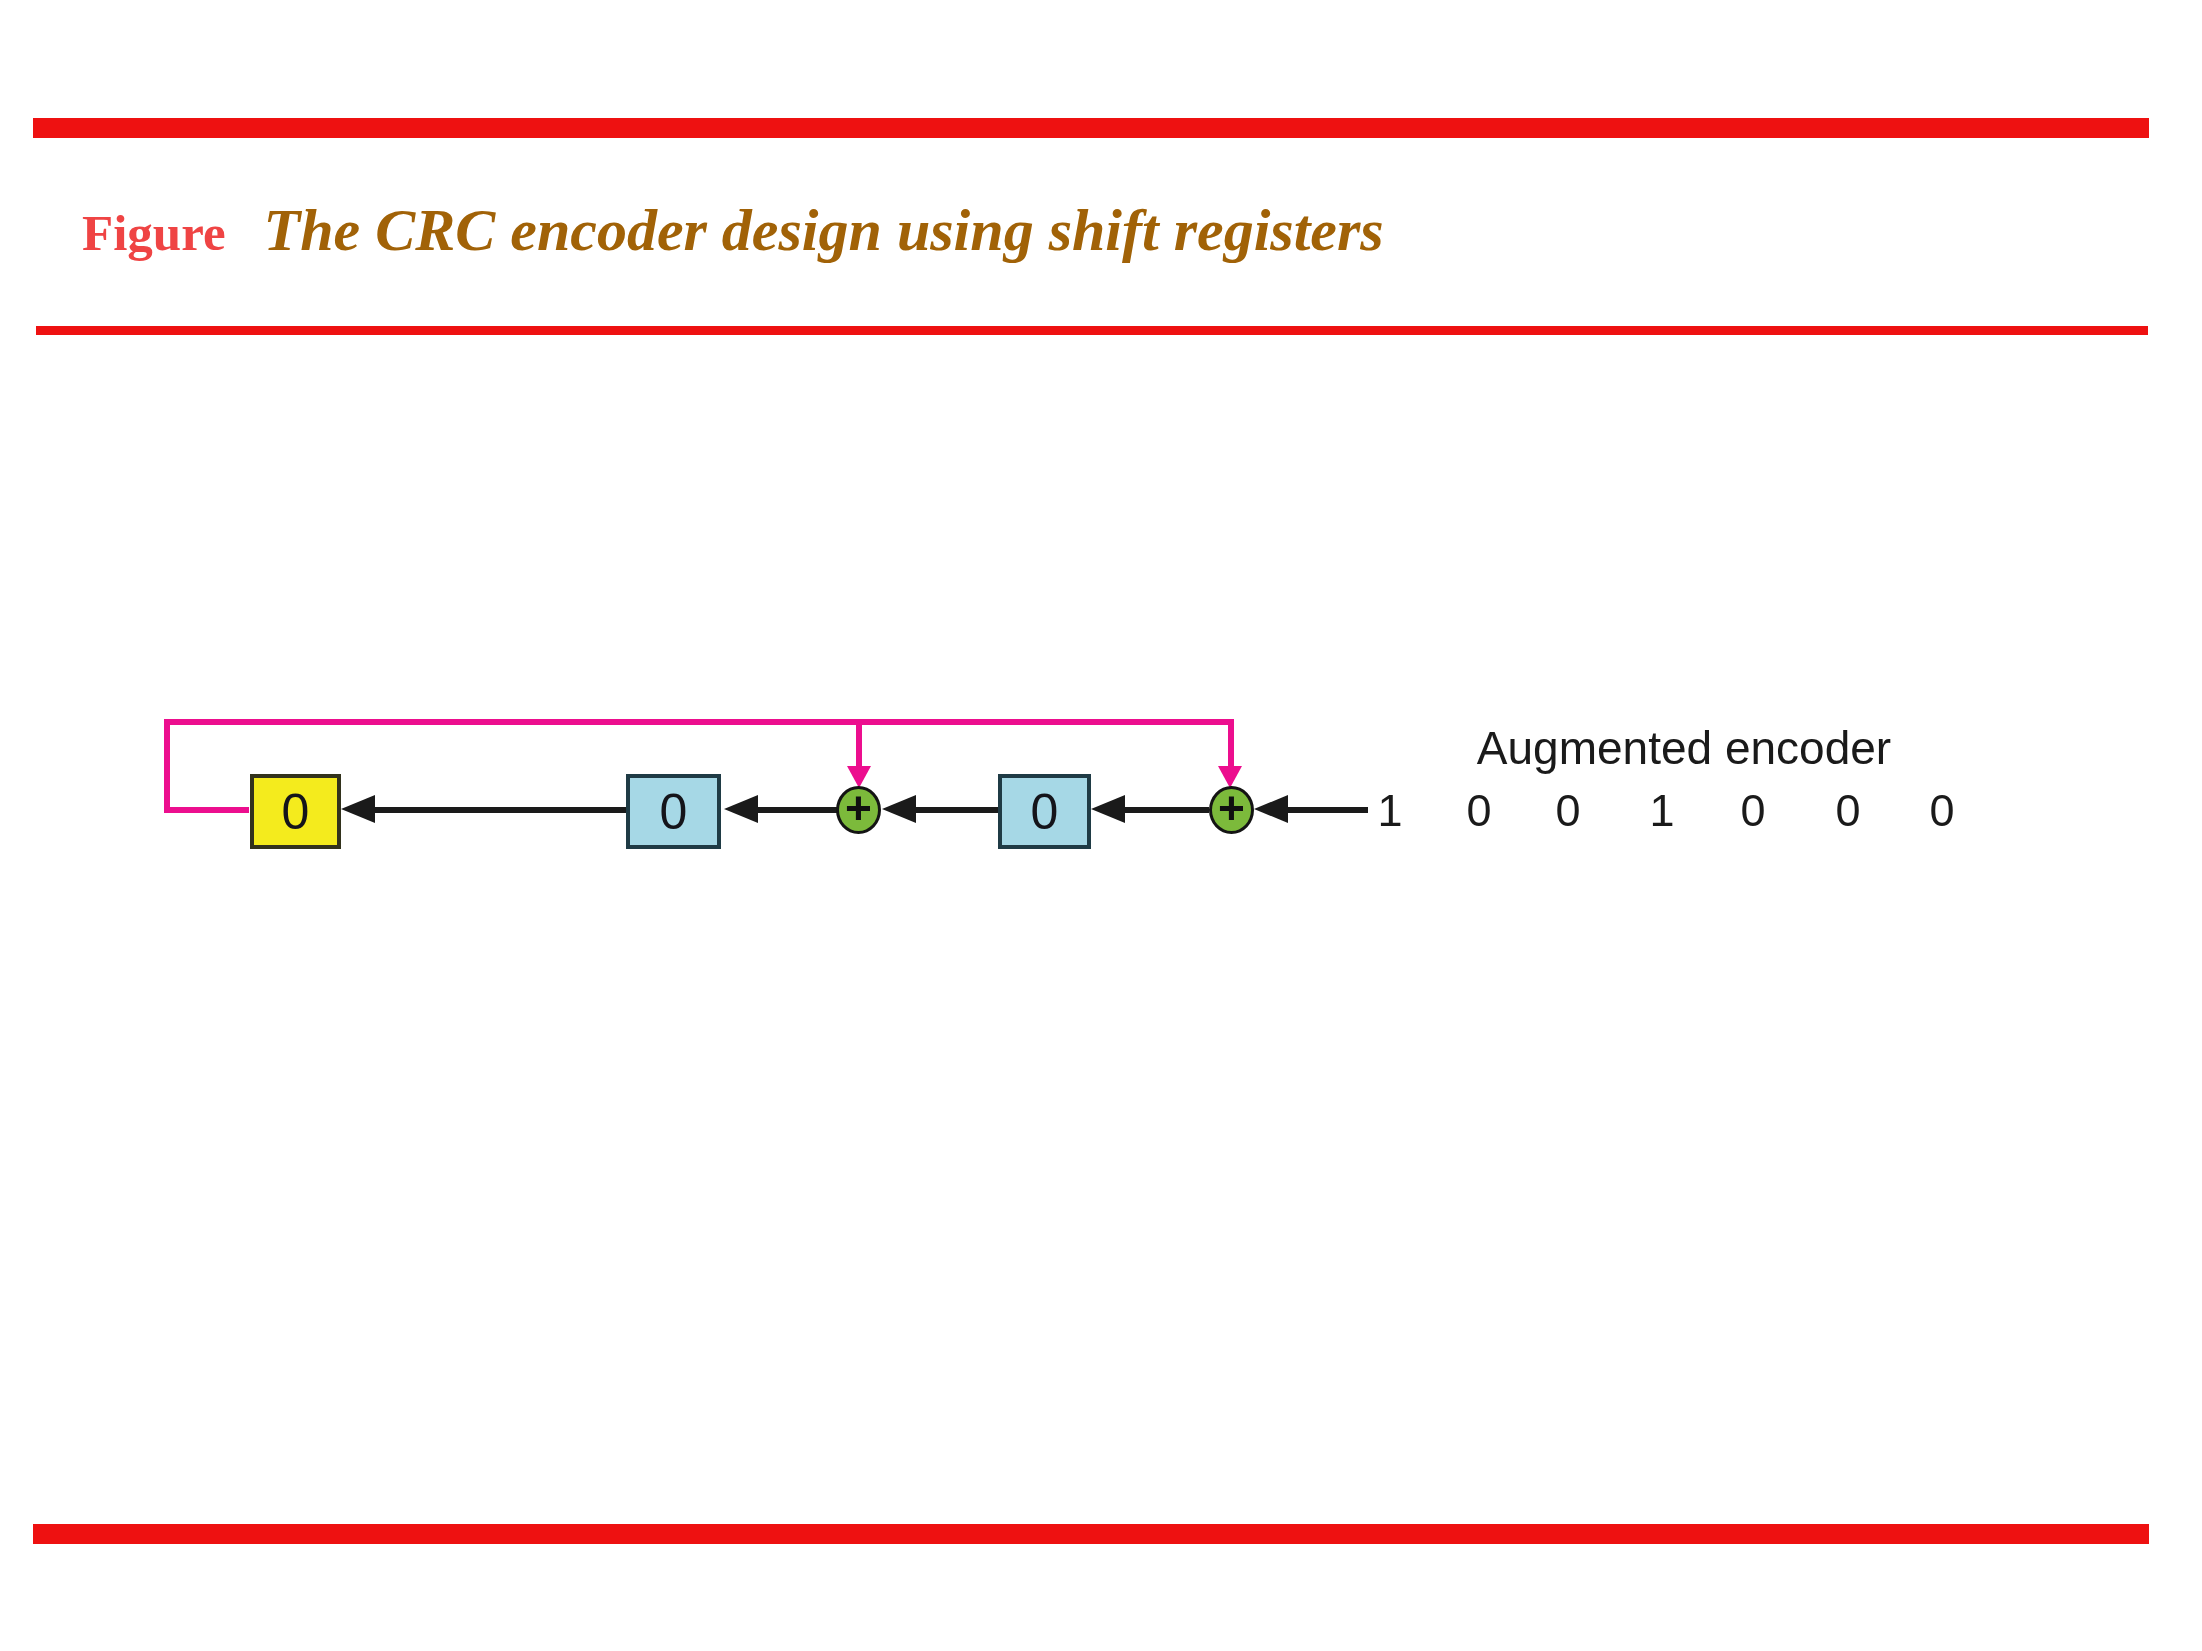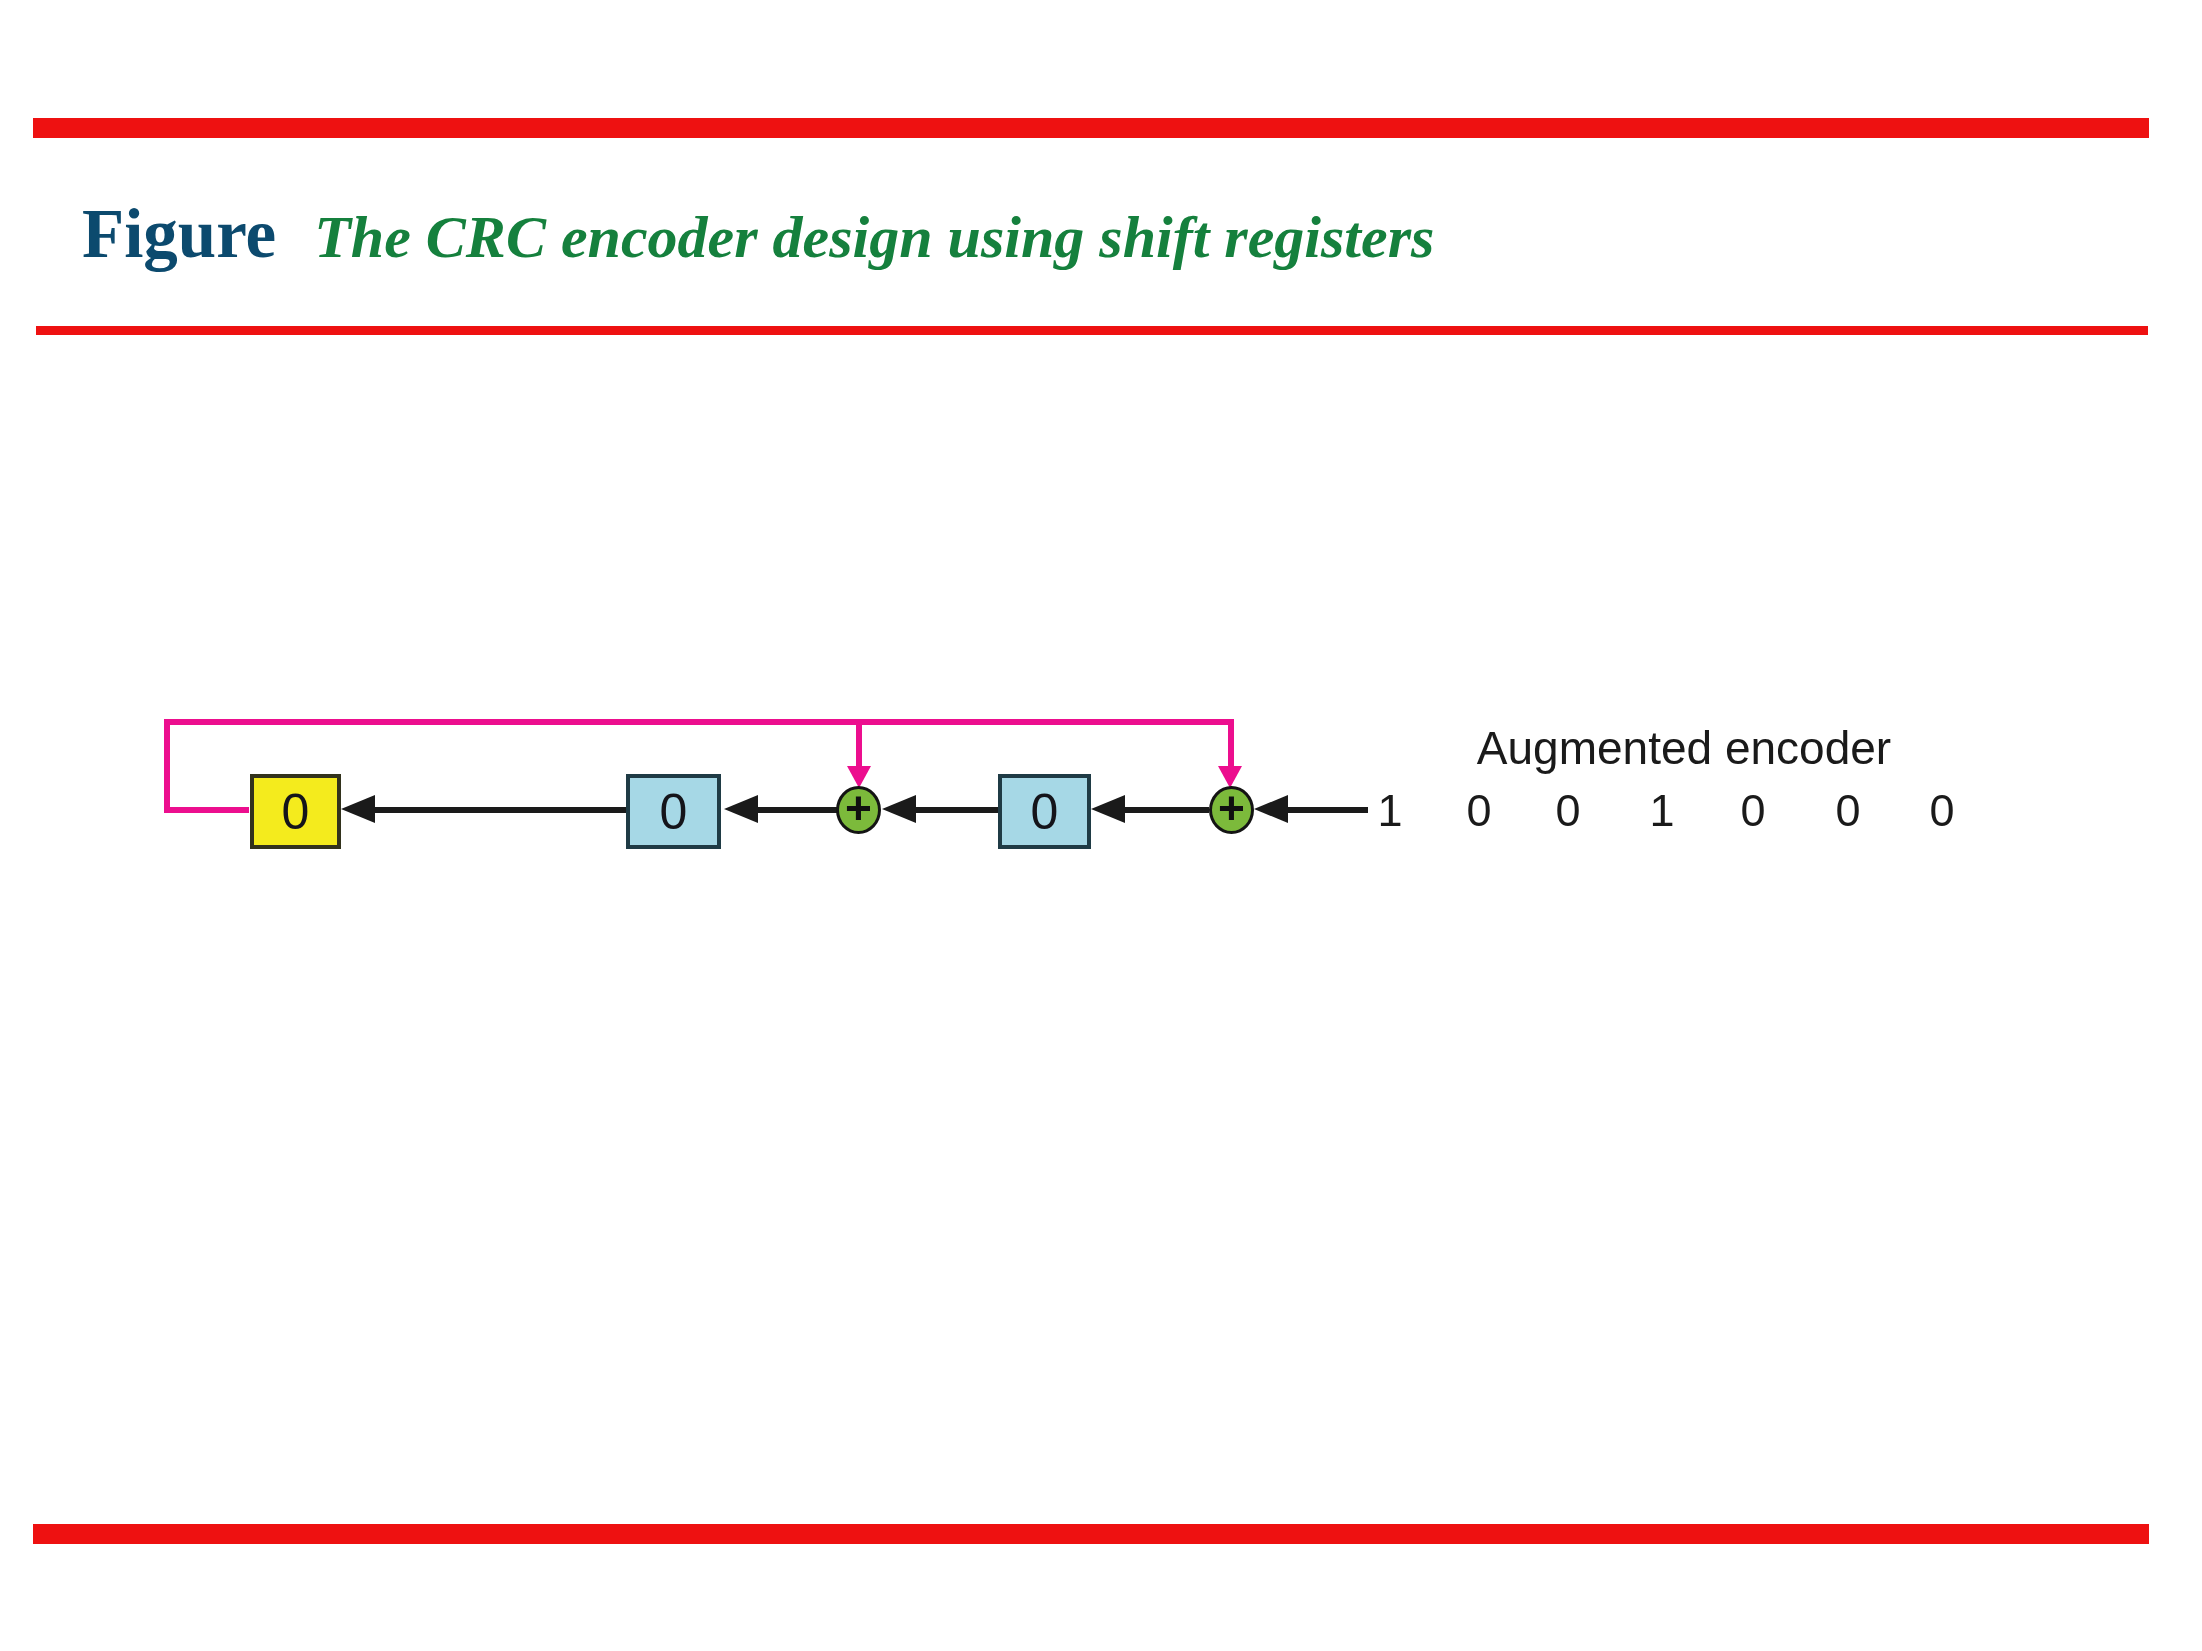--- a/index.html
+++ b/index.html
@@ -17,25 +17,25 @@
   .rule-mid{left:36px;top:326px;width:2112px;height:8.6px;}
   .rule-bottom{left:33px;top:1524px;width:2116px;height:20px;}
   
   .title-row{
     position:absolute;left:82px;top:200px;
     display:flex;align-items:baseline;gap:38px;
     white-space:nowrap;line-height:1;
   }
   .figure-word{
     font-family:"Liberation Serif", serif;
-    font-weight:700;font-size:69px;color:#0c4a6e;
+    font-weight:700;font-size:51px;color:#ef4444;
   }
   .title-text{
     font-family:"Liberation Serif", serif;
-    font-weight:700;font-style:italic;font-size:60px;color:#15803d;
+    font-weight:700;font-style:italic;font-size:60px;color:#a16207;
   }
   
   .pline{position:absolute;background:#EC0E8E;}
   .parrow{
     position:absolute;width:0;height:0;
     border-left:12px solid transparent;
     border-right:12px solid transparent;
     border-top:22.4px solid #EC0E8E;
   }
   .bline{position:absolute;background:#1A1A1A;height:6px;top:807px;}

